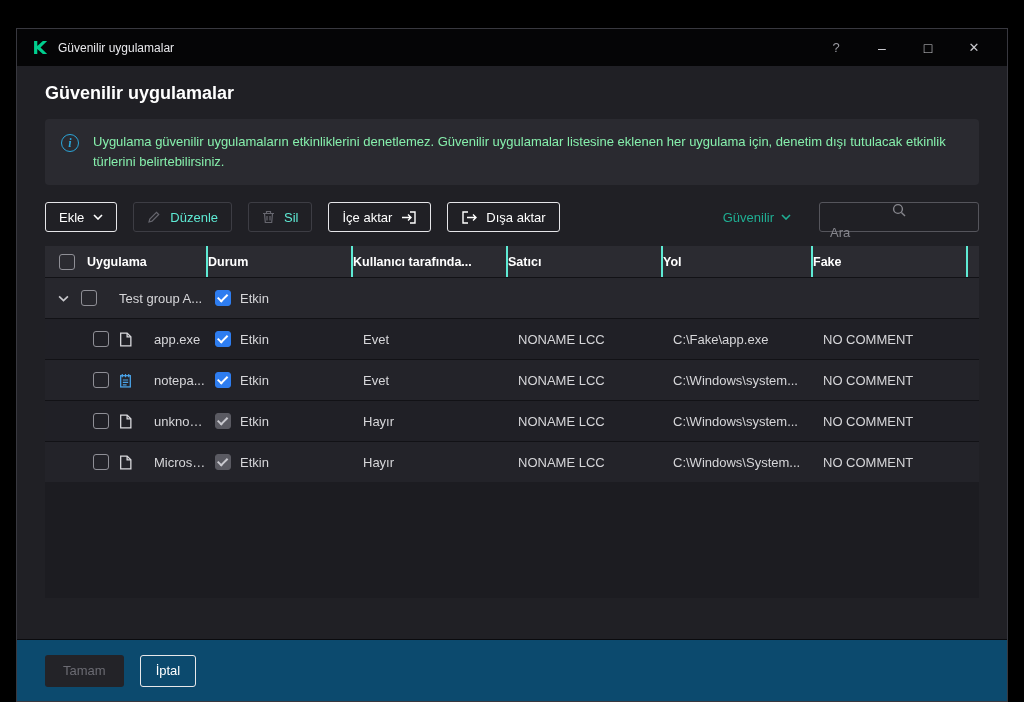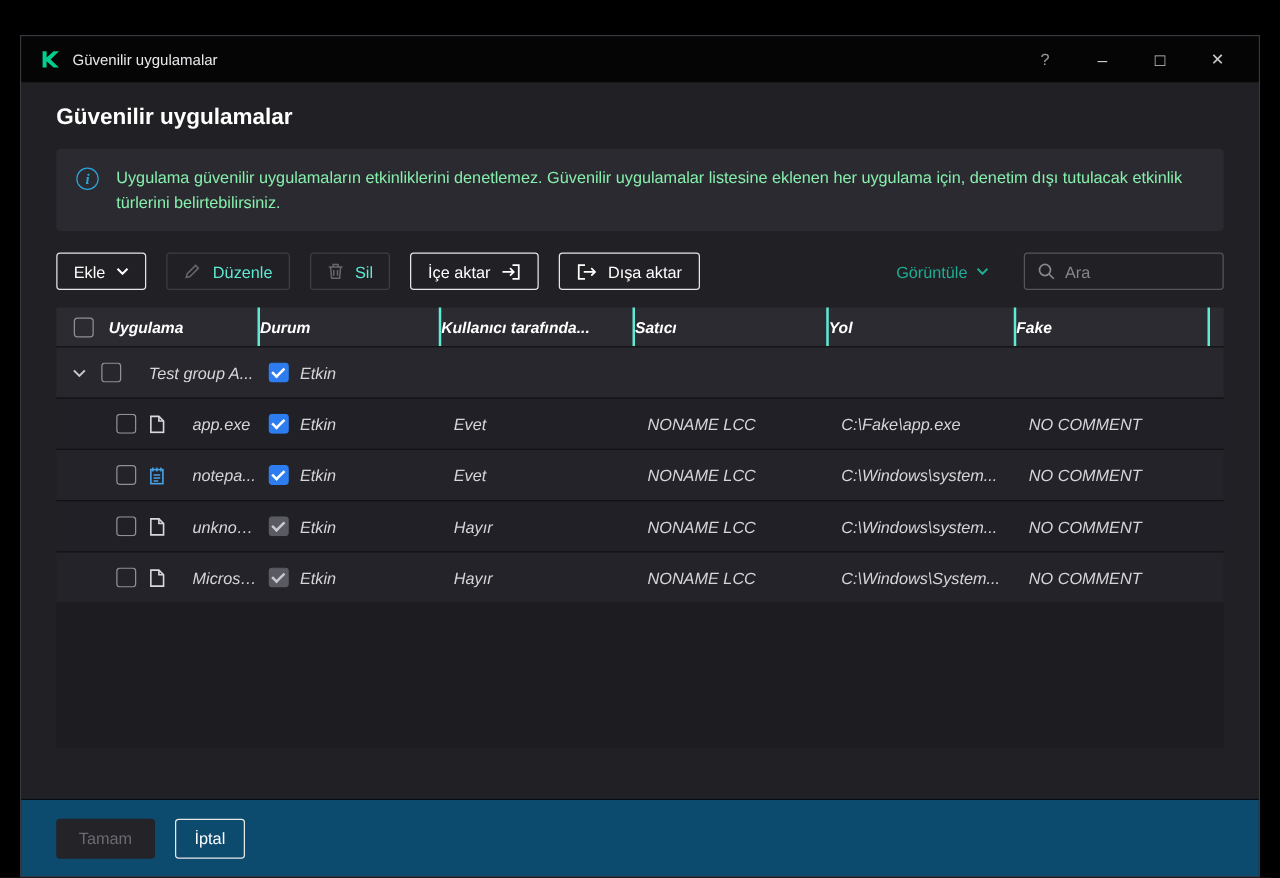--- a/index.html
+++ b/index.html
@@ -55,33 +55,32 @@
   .btn.disabled { border-color:#3d3d44; color:#5eead4; cursor:default;justify-content:space-between; }
   .btn svg { flex:none; }
   .toolbar-spacer { flex:1; }
   .view-btn {
     background:transparent; border:none; color:#1fae93; font-size:13px;
     display:inline-flex; align-items:center; gap:7px; cursor:pointer;
     font-family:"Liberation Sans", sans-serif; margin-right:12px;
   }
   .search-box {
     width:160px; height:30px; border:1px solid #55555c; border-radius:3px;
-    display:flex; align-items:center; gap:8px; padding:0 10px; background:transparent;
+    display:flex; align-items:center; gap:8px; padding:0 10px; background:transparent;flex-direction:column;
   }
   .search-box input {
     background:transparent; border:none; outline:none; color:#fff;
     font-size:13px; width:100%; font-family:"Liberation Sans", sans-serif;
   }
   .search-box input::placeholder { color:#86868d; }
   
   .table { margin-top:14px; height:352px; background:#1c1c21; display:flex; flex-direction:column; }
   .thead, .trow {
     display:grid; grid-template-columns:161px 145px 155px 155px 150px 155px 15px;
     align-items:center;
-    font-style:italic;
   }
   .thead { height:31px; background:#2b2b31; font-size:12.5px; font-weight:bold; color:#fff; flex:none; }
   .thead .hcell { padding-left:0; height:100%; display:flex; align-items:center; border-left:2px solid #5eead4; overflow:hidden; white-space:nowrap; }
   .thead .hcell:first-child { border-left:none; padding-left:14px; gap:12px; }
   .trow { height:41px; font-size:13px; color:#d6d6d9; border-top:1px solid #121216; flex:none; }
   .trow.group { background:#27272d; }
   .trow.r-even { background:#202026; }
   .trow.r-odd { background:#232329; }
   .cell { padding-left:12px; overflow:hidden; white-space:nowrap; text-overflow:ellipsis; }
   .cell.name { display:flex; align-items:center; gap:10px; padding-left:48px; }
@@ -190,21 +189,21 @@
               <path d="M7 2H2v11h5" fill="none" stroke="#fff" stroke-width="1.4"></path>
               <path d="M6 7.5h8.5M12 4.5l3 3-3 3" fill="none" stroke="#fff" stroke-width="1.4"></path>
             </svg>
         </span>
         <span>Dışa aktar</span>
       </button>
 
       <div class="toolbar-spacer"></div>
 
       <button class="view-btn">
-        <span>Görüntüle</span>
+        <span>Güvenilir</span>
         <span class="ficon">
           <svg width="10" height="6" viewBox="0 0 10 6">
               <path d="M1 1l4 4 4-4" fill="none" stroke="#1fae93" stroke-width="1.6"></path>
             </svg>
         </span>
       </button>
 
       <div class="search-box">
         <span class="ficon">
           <svg width="14" height="14" viewBox="0 0 14 14">

